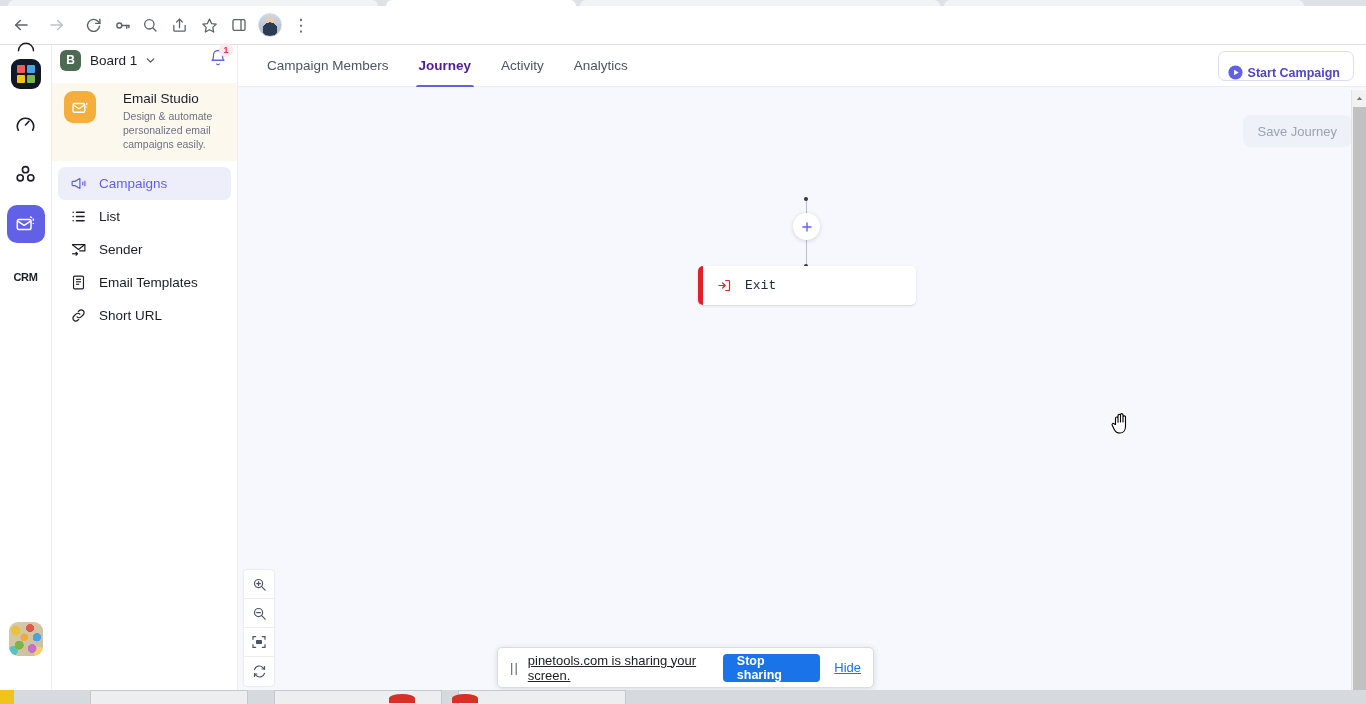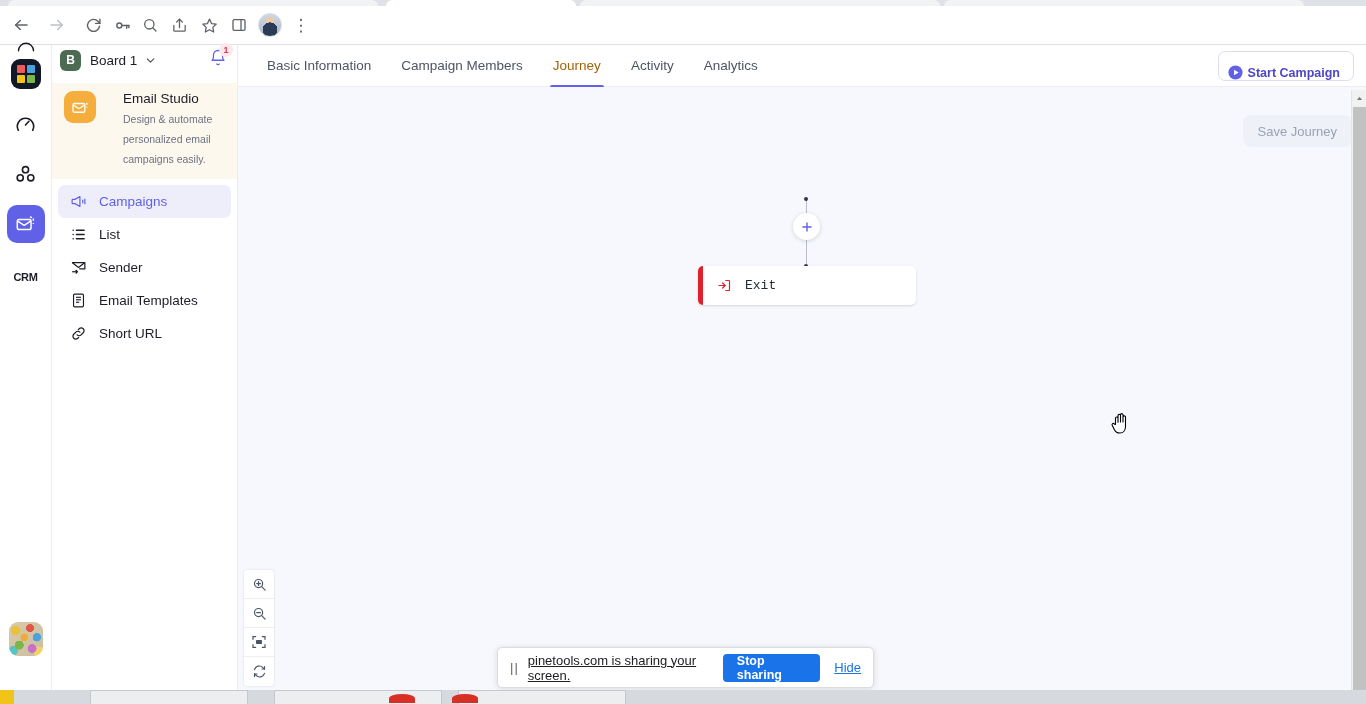--- a/index.html
+++ b/index.html
@@ -154,21 +154,21 @@
     background: #fdf8ee;
     display: flex; align-items: flex-start; gap: 27px;
   }
   #studio-icon {
     width: 32px; height: 32px; border-radius: 9px; flex: none;
     background: #f5ad3c; color: #ffffff;
     display: flex; align-items: center; justify-content: center;
   }
   #studio-title { font-size: 13.5px; color: #1c1c28; font-weight: 500; line-height: 16px; }
   #studio-desc {
-    font-size: 10.5px; color: #6b7280; line-height: 20px; margin-top: 2px;
+    font-size: 10.5px; color: #6b7280; line-height: 14px; margin-top: 2px;
     max-width: 130px;
   }
 
   .nav-item {
     height: 33px; margin: 0 6px; padding: 0 12px; border-radius: 7px;
     display: flex; align-items: center; gap: 12px;
     font-size: 13.5px; color: #1c1c28;
   }
   .nav-item + .nav-item { margin-top: 0; }
   .nav-item .ni-icon { width: 17px; display: flex; align-items: center; justify-content: center; color: #1c1c28; flex: none; }
@@ -181,21 +181,21 @@
   #tabbar {
     height: 42px; flex: none; background: #ffffff;
     border-bottom: 1px solid #ececf1;
     display: flex; align-items: center; padding-left: 14px; gap: 0;
     position: relative;
   }
   .tab {
     height: 42px; padding: 0 15px; display: flex; align-items: center;
     font-size: 13.5px; color: #4b5563; position: relative;
   }
-  .tab.active { color: #a16207; }
+  .tab.active { color: #4c1d95; font-weight: bold; }
   .tab.active::after {
     content: ""; position: absolute; left: 12px; right: 12px; bottom: 0;
     height: 2px; background: #6161e8; border-radius: 2px 2px 0 0;
   }
   #start-campaign-btn {
     position: absolute; right: 12px; top: 6px;
     height: 30px; padding: 13px 13px 0 8px; border-radius: 7px;
     border: 1px solid #dcdcf5; background: #ffffff;
     display: flex; align-items: center; gap: 4px;
     font-size: 12.5px; font-weight: 600; color: #4f46c7;
@@ -522,23 +522,20 @@
           </svg>
       </span>
       <span>Short URL</span>
     </div>
   </div>
 
   <div id="main">
 
     <div id="tabbar">
       <div class="tab">
-          <span>Basic Information</span>
-        </div>
-      <div class="tab">
           <span>Campaign Members</span>
         </div>
       <div class="tab active">
           <span>Journey</span>
         </div>
       <div class="tab">
           <span>Activity</span>
         </div>
       <div class="tab">
           <span>Analytics</span>

